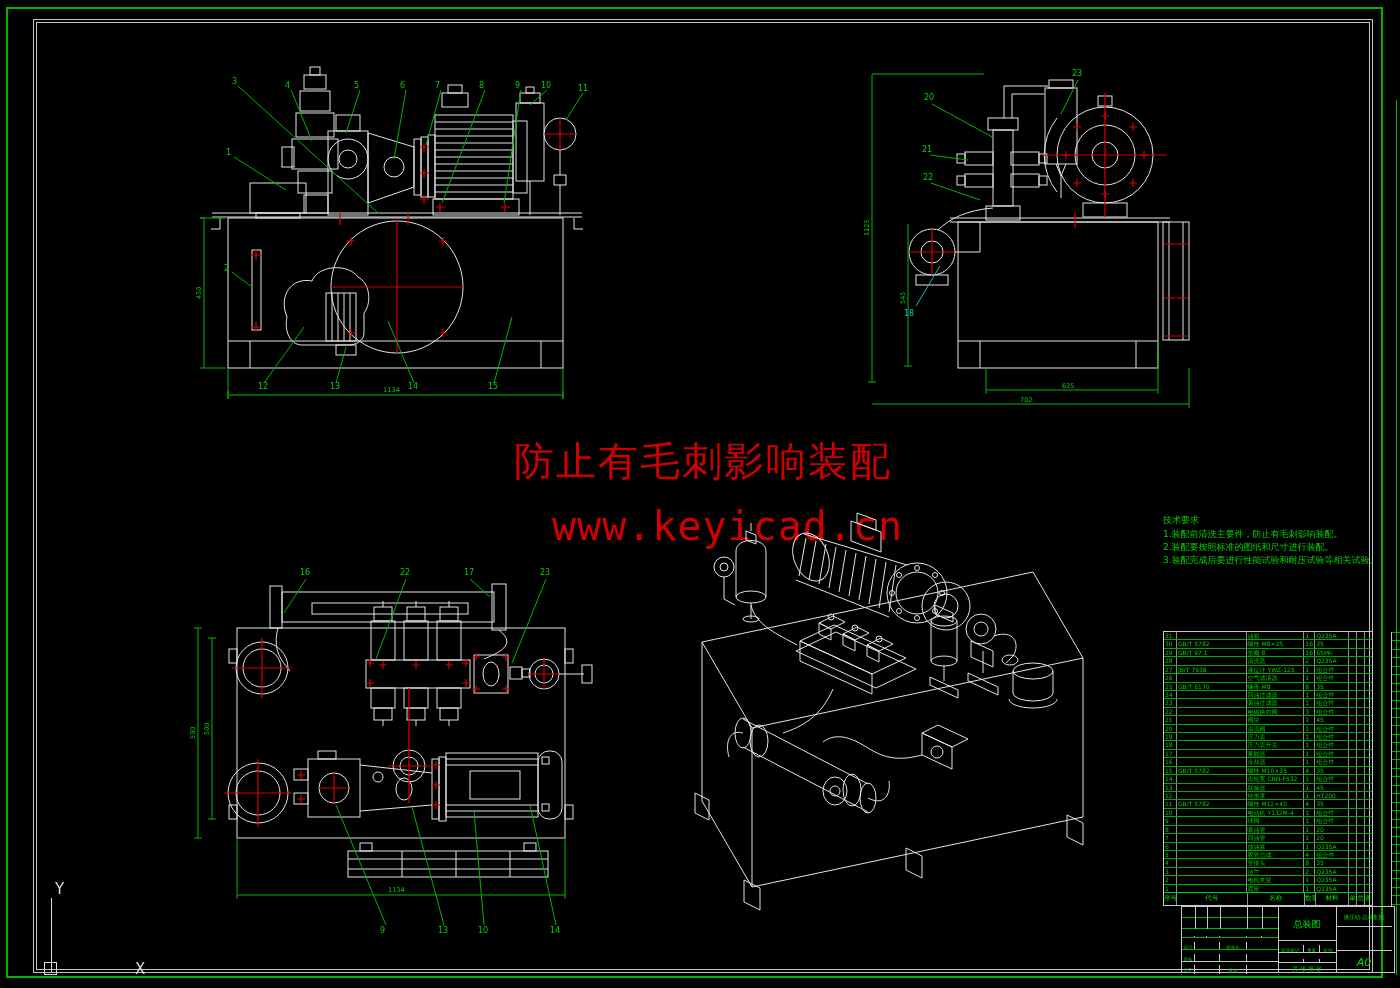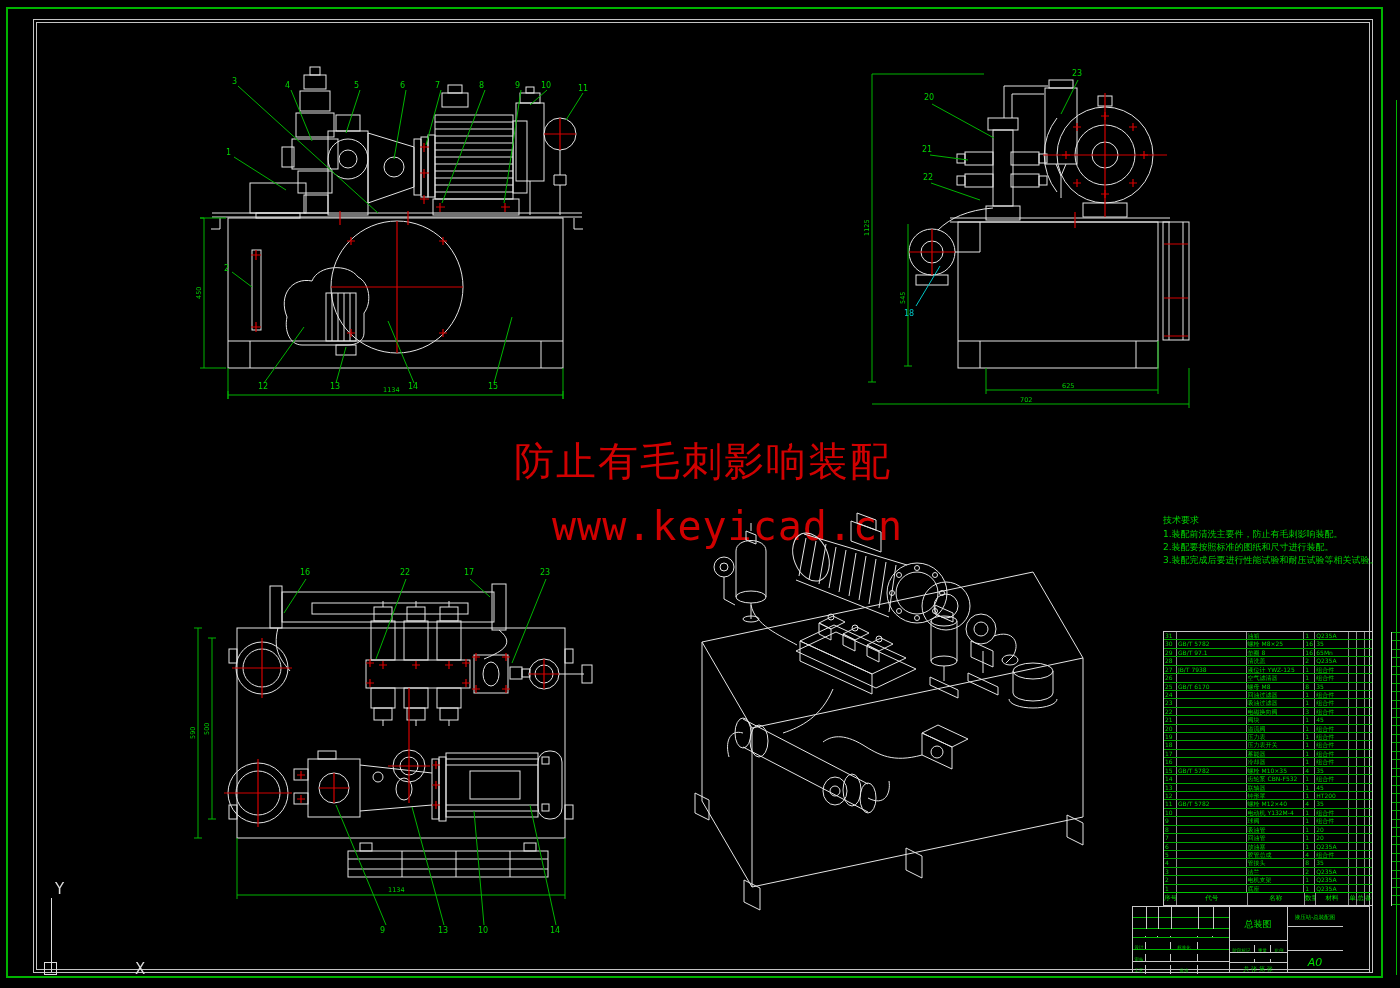--- a/index.html
+++ b/index.html
@@ -22,21 +22,21 @@
                display:flex;flex-direction:column;}
   #parts-rows{flex:1;display:flex;flex-direction:column;}
   .pl-row{flex:1;display:flex;border-bottom:1px solid #00a800;min-height:0;}
   .pl-row:last-child{border-bottom:1px solid #00c800;}
   .pl-cell{display:block;border-right:1px solid #8f8f8f;overflow:hidden;white-space:nowrap;
            color:#00d400;font-size:6px;line-height:7px;padding-left:1px;box-sizing:border-box;}
   .pl-cell:last-child{border-right:none;}
   #parts-head{height:12px;display:flex;}
   #parts-head .pl-cell{color:#00e000;font-size:6.5px;line-height:11px;text-align:center;padding-left:0;}
   
-  #title-block{left:1132px;top:906px;width:238px;height:67px;border:1px solid #c8c8c8;box-sizing:border-box;
+  #title-block{left:1181px;top:906px;width:214px;height:67px;border:1px solid #c8c8c8;box-sizing:border-box;
                color:#00d400;}
   .tb{position:absolute;box-sizing:border-box;overflow:hidden;white-space:nowrap;}
   .tb-vline{position:absolute;width:1px;background:#c8c8c8;top:0;bottom:0;}
   .tb-gline{position:absolute;height:1px;background:#00b400;}
   .tb-cell{border-right:1px solid #c8c8c8;display:inline-block;height:100%;box-sizing:border-box;
            font-size:4.5px;line-height:9px;text-align:center;overflow:hidden;}
   
   .ucs-txt{color:#dcdcdc;font-size:15px;}
   
   #frag-rows{left:1391px;top:632px;width:9px;height:274px;border-left:1px solid #c8c8c8;

